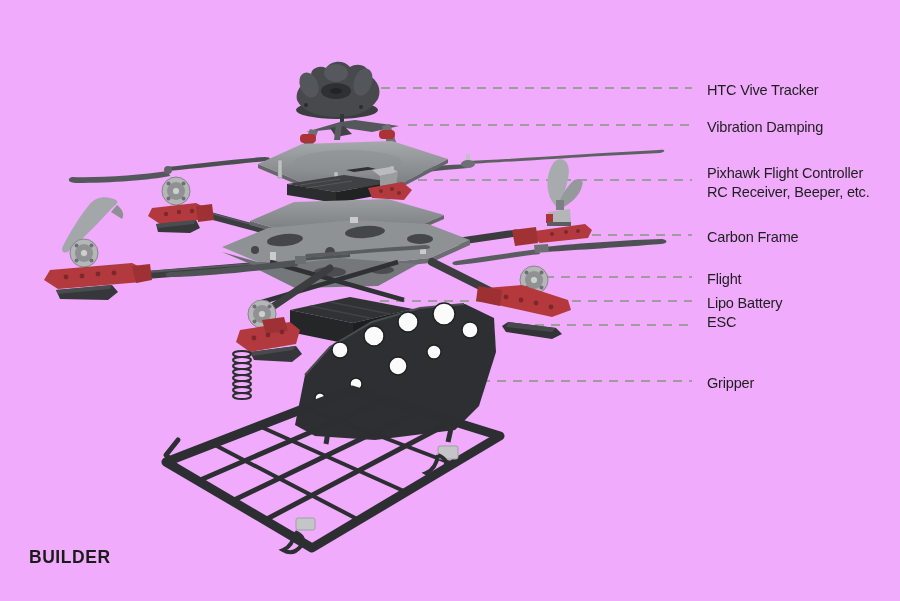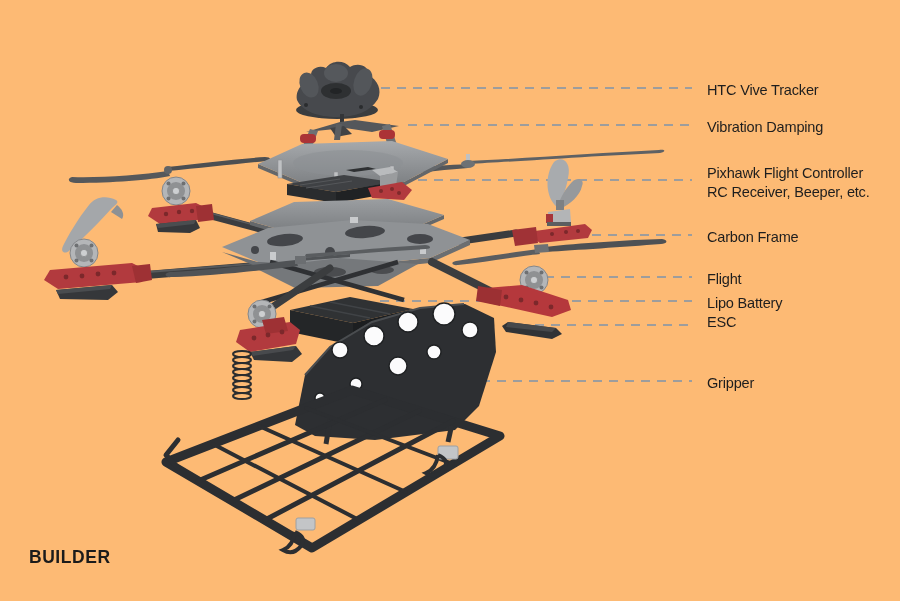--- a/index.html
+++ b/index.html
@@ -1,16 +1,16 @@
 <!DOCTYPE html>
 <html><head>
 <meta charset="utf-8">
 <style>
   html,body{margin:0;padding:0;background:#ffffff;}
-  #root{position:relative;width:900px;height:601px;background:#fdba74;overflow:hidden;
+  #root{position:relative;width:900px;height:601px;background:#f0abfc;overflow:hidden;
         font-family:"Liberation Sans",sans-serif;}
   #drone-svg{position:absolute;left:0;top:0;}
   .part-label{position:absolute;left:707px;color:#1e1e1e;font-size:15px;line-height:19px;
               letter-spacing:-0.2px;white-space:nowrap;transform:scaleX(.97);transform-origin:left center;}
   #builder-logo{position:absolute;left:29px;top:546px;color:#1b1b1b;font-size:19px;
                 font-weight:600;letter-spacing:.6px;transform:scaleX(.92);transform-origin:left center;}
 </style>
 </head>
 <body>
 

